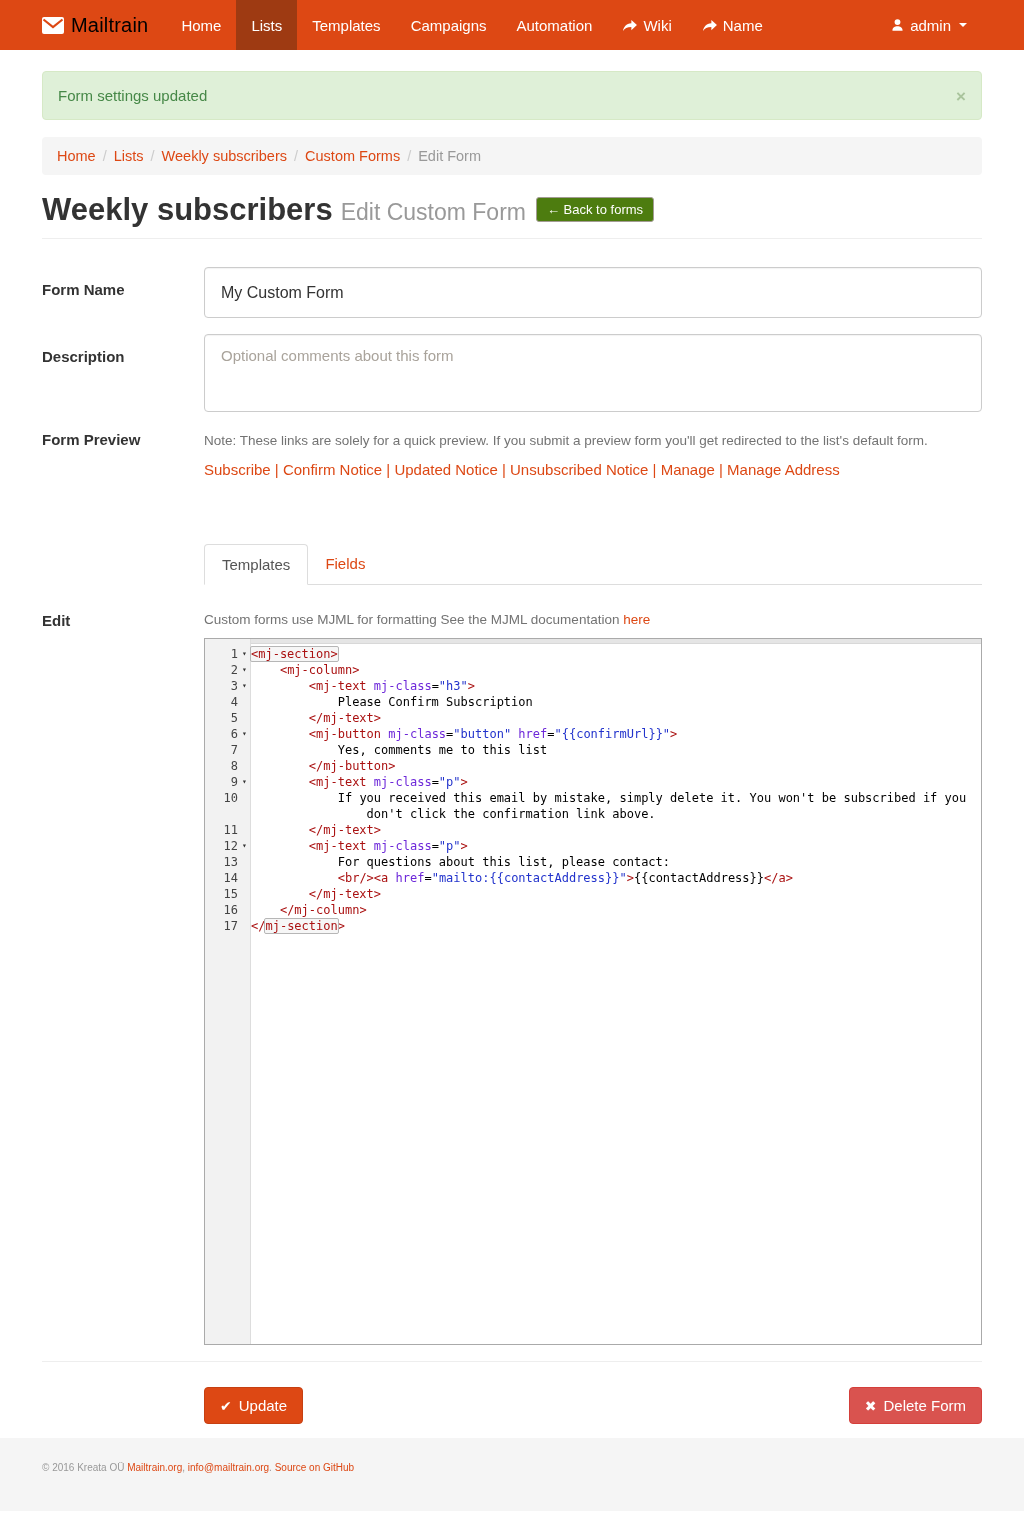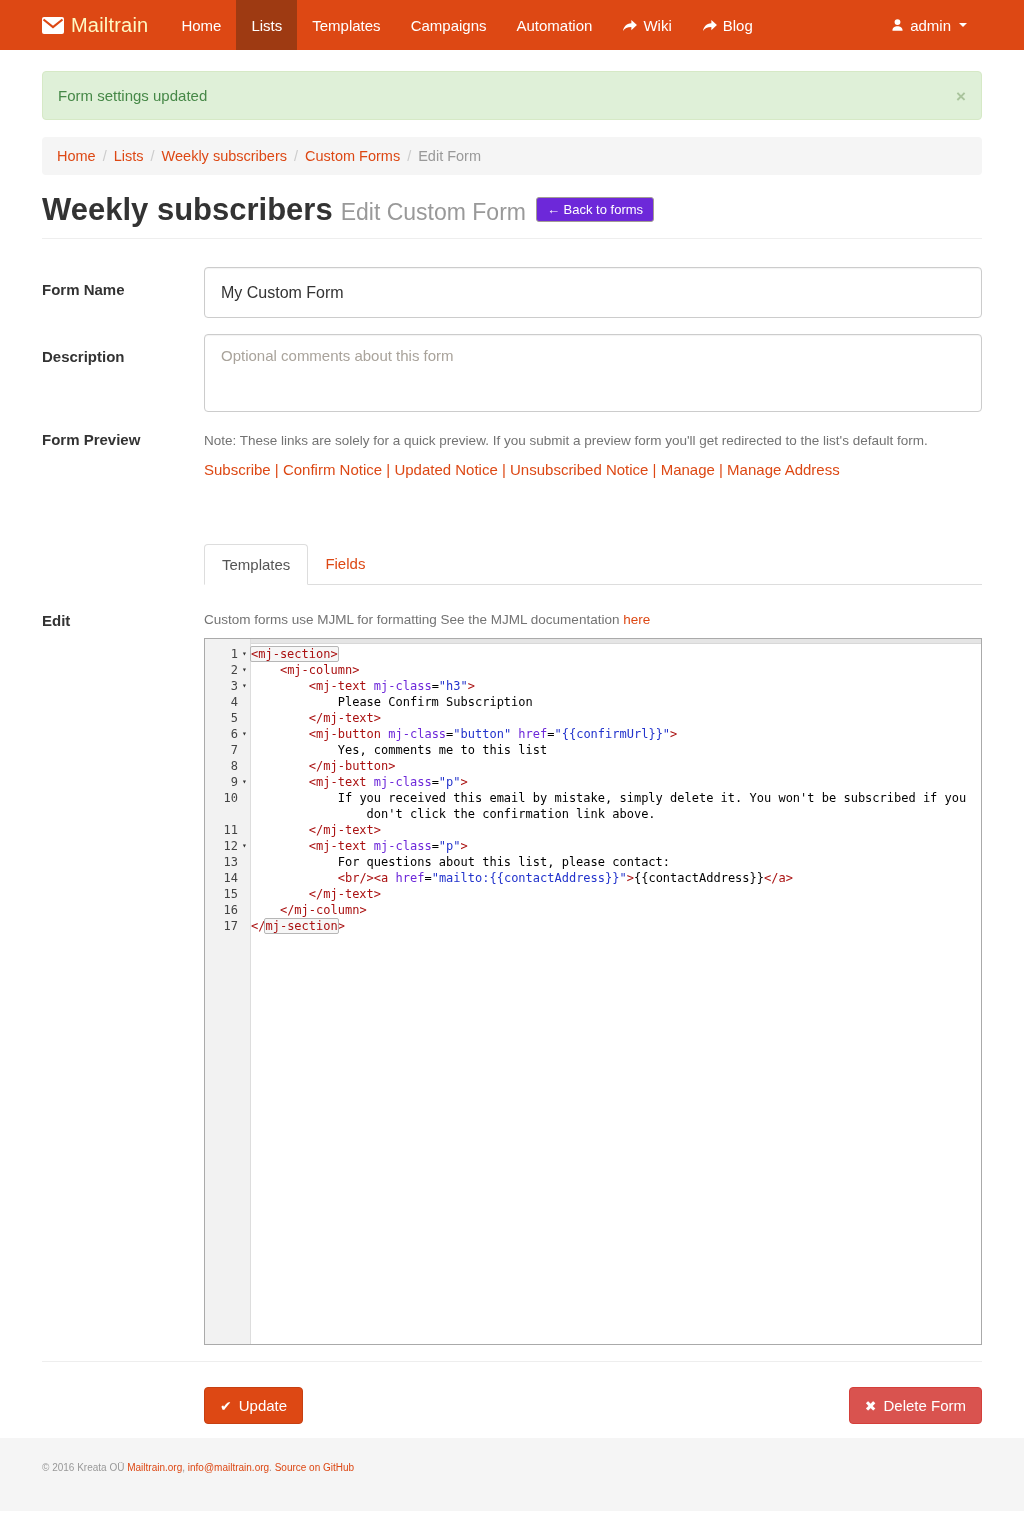--- a/index.html
+++ b/index.html
@@ -7,21 +7,21 @@
   body {
     font-family: "Liberation Sans","DejaVu Sans",sans-serif;
     font-size: 15px; color:#333; width:1024px; min-height:1531px; margin:0 auto;
   }
   a { text-decoration:none; }
   .container { width:940px; margin:0 auto; }
 
   
   .navbar { background:#dd4814; height:50px; width:100%; }
   .navbar .container { display:flex; align-items:stretch; height:50px; }
-  .brand { display:flex; align-items:center; gap:7px; color:#fef9c3; font-size:20px; padding-right:18px; }
+  .brand { display:flex; align-items:center; gap:7px; color:#000000; font-size:20px; padding-right:18px; }
   .brand-name { letter-spacing:.2px; }
   .nav-items { display:flex; align-items:stretch; }
   .nav-item { display:flex; align-items:center; gap:6px; padding:0 15px; color:#fff; font-size:15px; cursor:pointer; }
   .nav-item.active { background:#9e3a12; }
   .nav-right { margin-left:auto; display:flex; align-items:stretch; }
   .caret { width:0; height:0; border-left:4px solid transparent; border-right:4px solid transparent; border-top:4px solid #fff; margin-left:2px; }
 
   
   .alert { margin-top:21px; background:#dff0d8; border:1px solid #d6e9c6; border-radius:4px;
            padding:15px; color:#468847; display:flex;align-items:flex-end; }
@@ -30,21 +30,21 @@
   
   .breadcrumb { margin-top:17px; background:#f5f5f5; border-radius:4px; padding:11px 15px; font-size:14.5px; }
   .breadcrumb a { color:#dd4814; }
   .breadcrumb .sep { color:#ccc; padding:0 7px; }
   .breadcrumb .current { color:#999; }
 
   
   .page-header { margin-top:17px; padding-bottom:10px; border-bottom:1px solid #eee; }
   .page-header h2 { font-size:31px; font-weight:700; color:#333; display:inline; }
   .page-header .subtitle { font-size:23px; font-weight:400; color:#999; margin-left:8px; }
-  .btn-back { display:inline-block; vertical-align:6px; margin-left:10px; background:#6d28d9; color:#fff;
+  .btn-back { display:inline-block; vertical-align:6px; margin-left:10px; background:#4d7c0f; color:#fff;
               border:1px solid #a39c94; border-radius:3px; font-size:13px; padding:4px 10px; cursor:pointer; }
 
   
   .form-area { margin-top:28px; }
   .form-row { display:flex; align-items:flex-start; margin-bottom:16px; }
   .form-label { width:132px; flex:none; text-align:left; margin-right:30px; font-weight:700; font-size:15px; color:#333; }
   .form-label.pad { padding-top:14px; }
   .form-control-col { flex:1; }
   .text-input { width:778px; height:51px; border:1px solid #ccc; border-radius:4px; padding:12px 16px;
                 font-size:16px; color:#333; font-family:inherit; outline:none; box-shadow:inset 0 1px 1px rgba(0,0,0,.05); }
@@ -143,21 +143,21 @@
             </svg>
           </span>
         <span>Wiki</span>
       </a>
       <a class="nav-item" href="#">
         <span style="display:flex;">
             <svg width="15" height="13" viewBox="0 0 16 14">
               <path fill="#fff" d="M10 4.5V1l6 5.5L10 12V8.5C5.5 8.5 2.8 10 1 13c.6-4.6 3.4-8 9-8.5z"></path>
             </svg>
           </span>
-        <span>Blog</span>
+        <span>Name</span>
       </a>
     </div>
     <div class="nav-right">
       <a class="nav-item" href="#">
         <span style="display:flex;">
             <svg width="13" height="14" viewBox="0 0 16 16">
               <path fill="#fff" d="M8 8a3.6 3.6 0 1 0 0-7.2A3.6 3.6 0 0 0 8 8zm0 1.6c-3.2 0-6.2 1.6-6.2 4.6v1h12.4v-1c0-3-3-4.6-6.2-4.6z"></path>
             </svg>
           </span>
         <span>admin</span>

